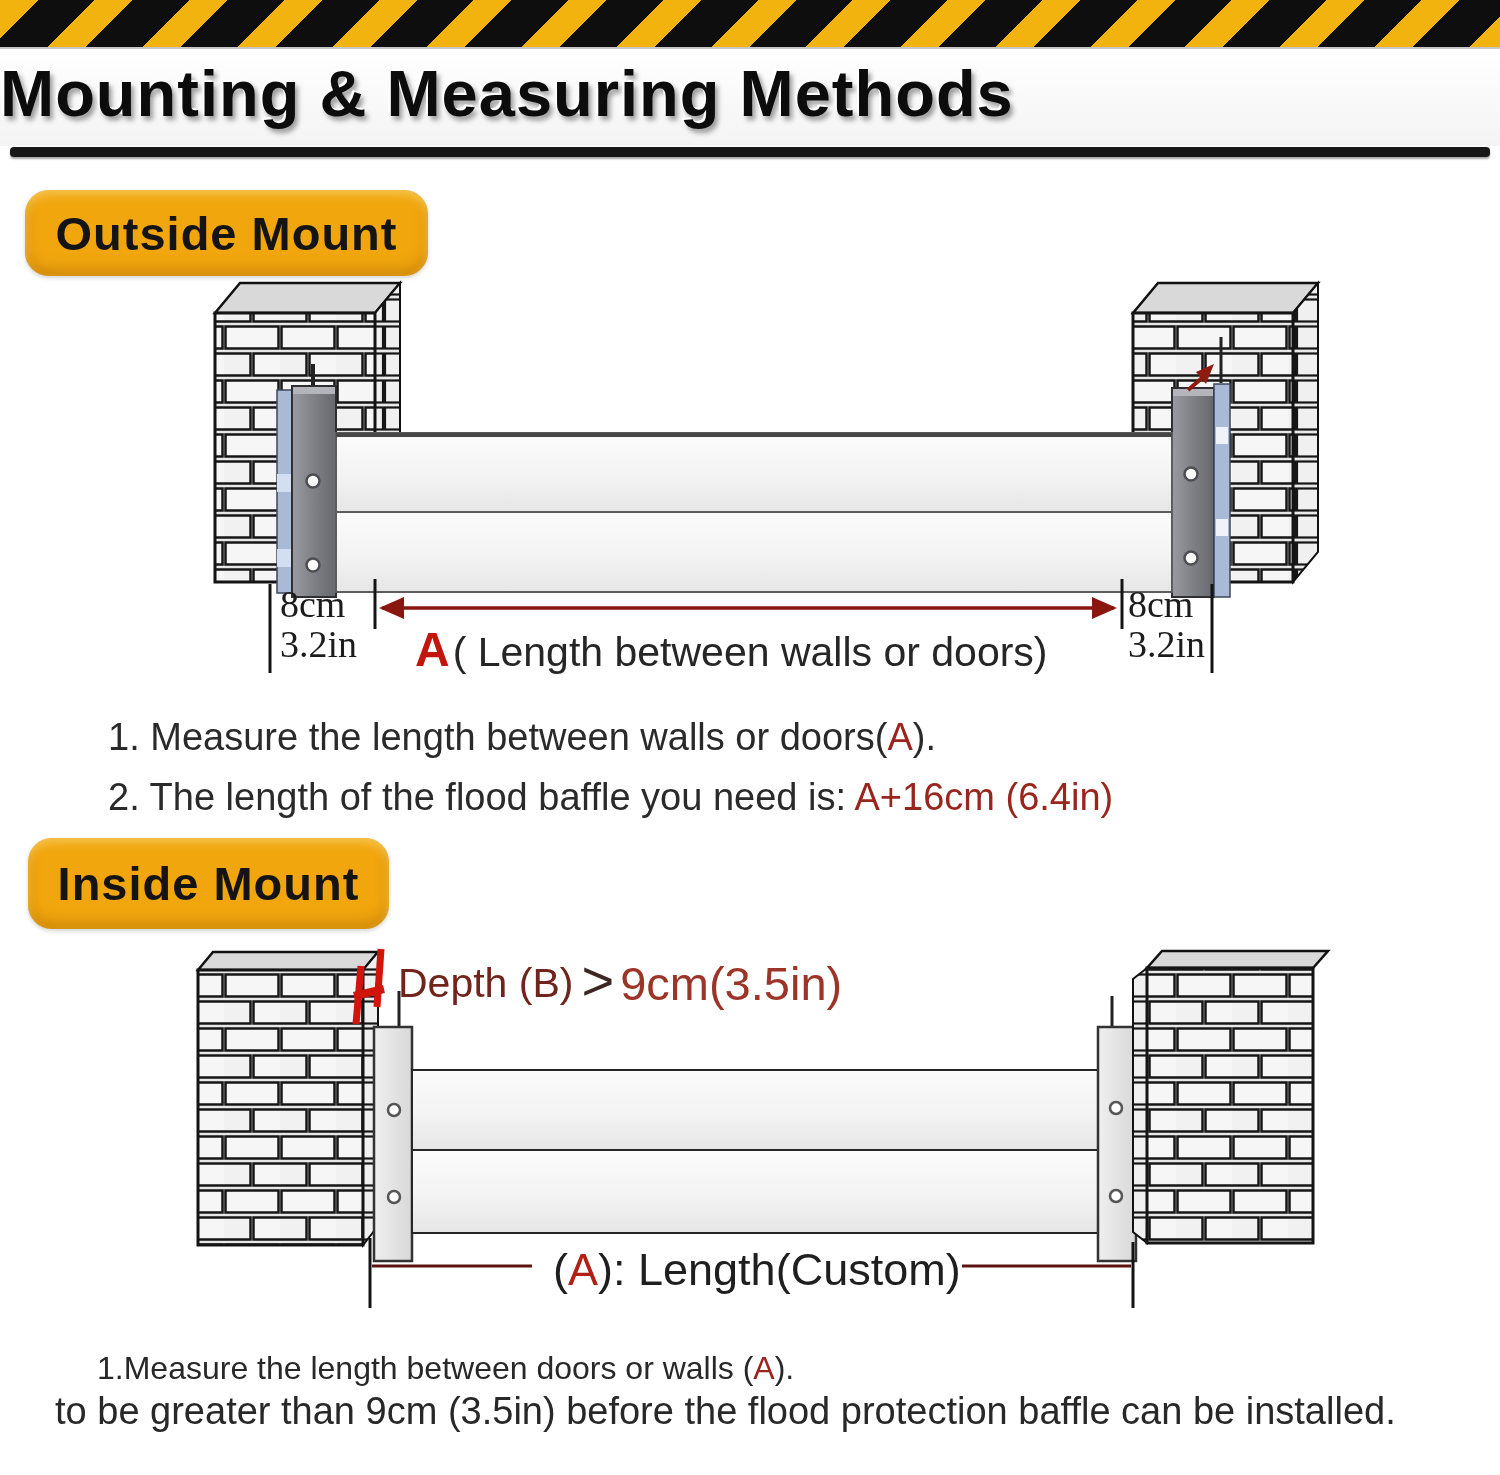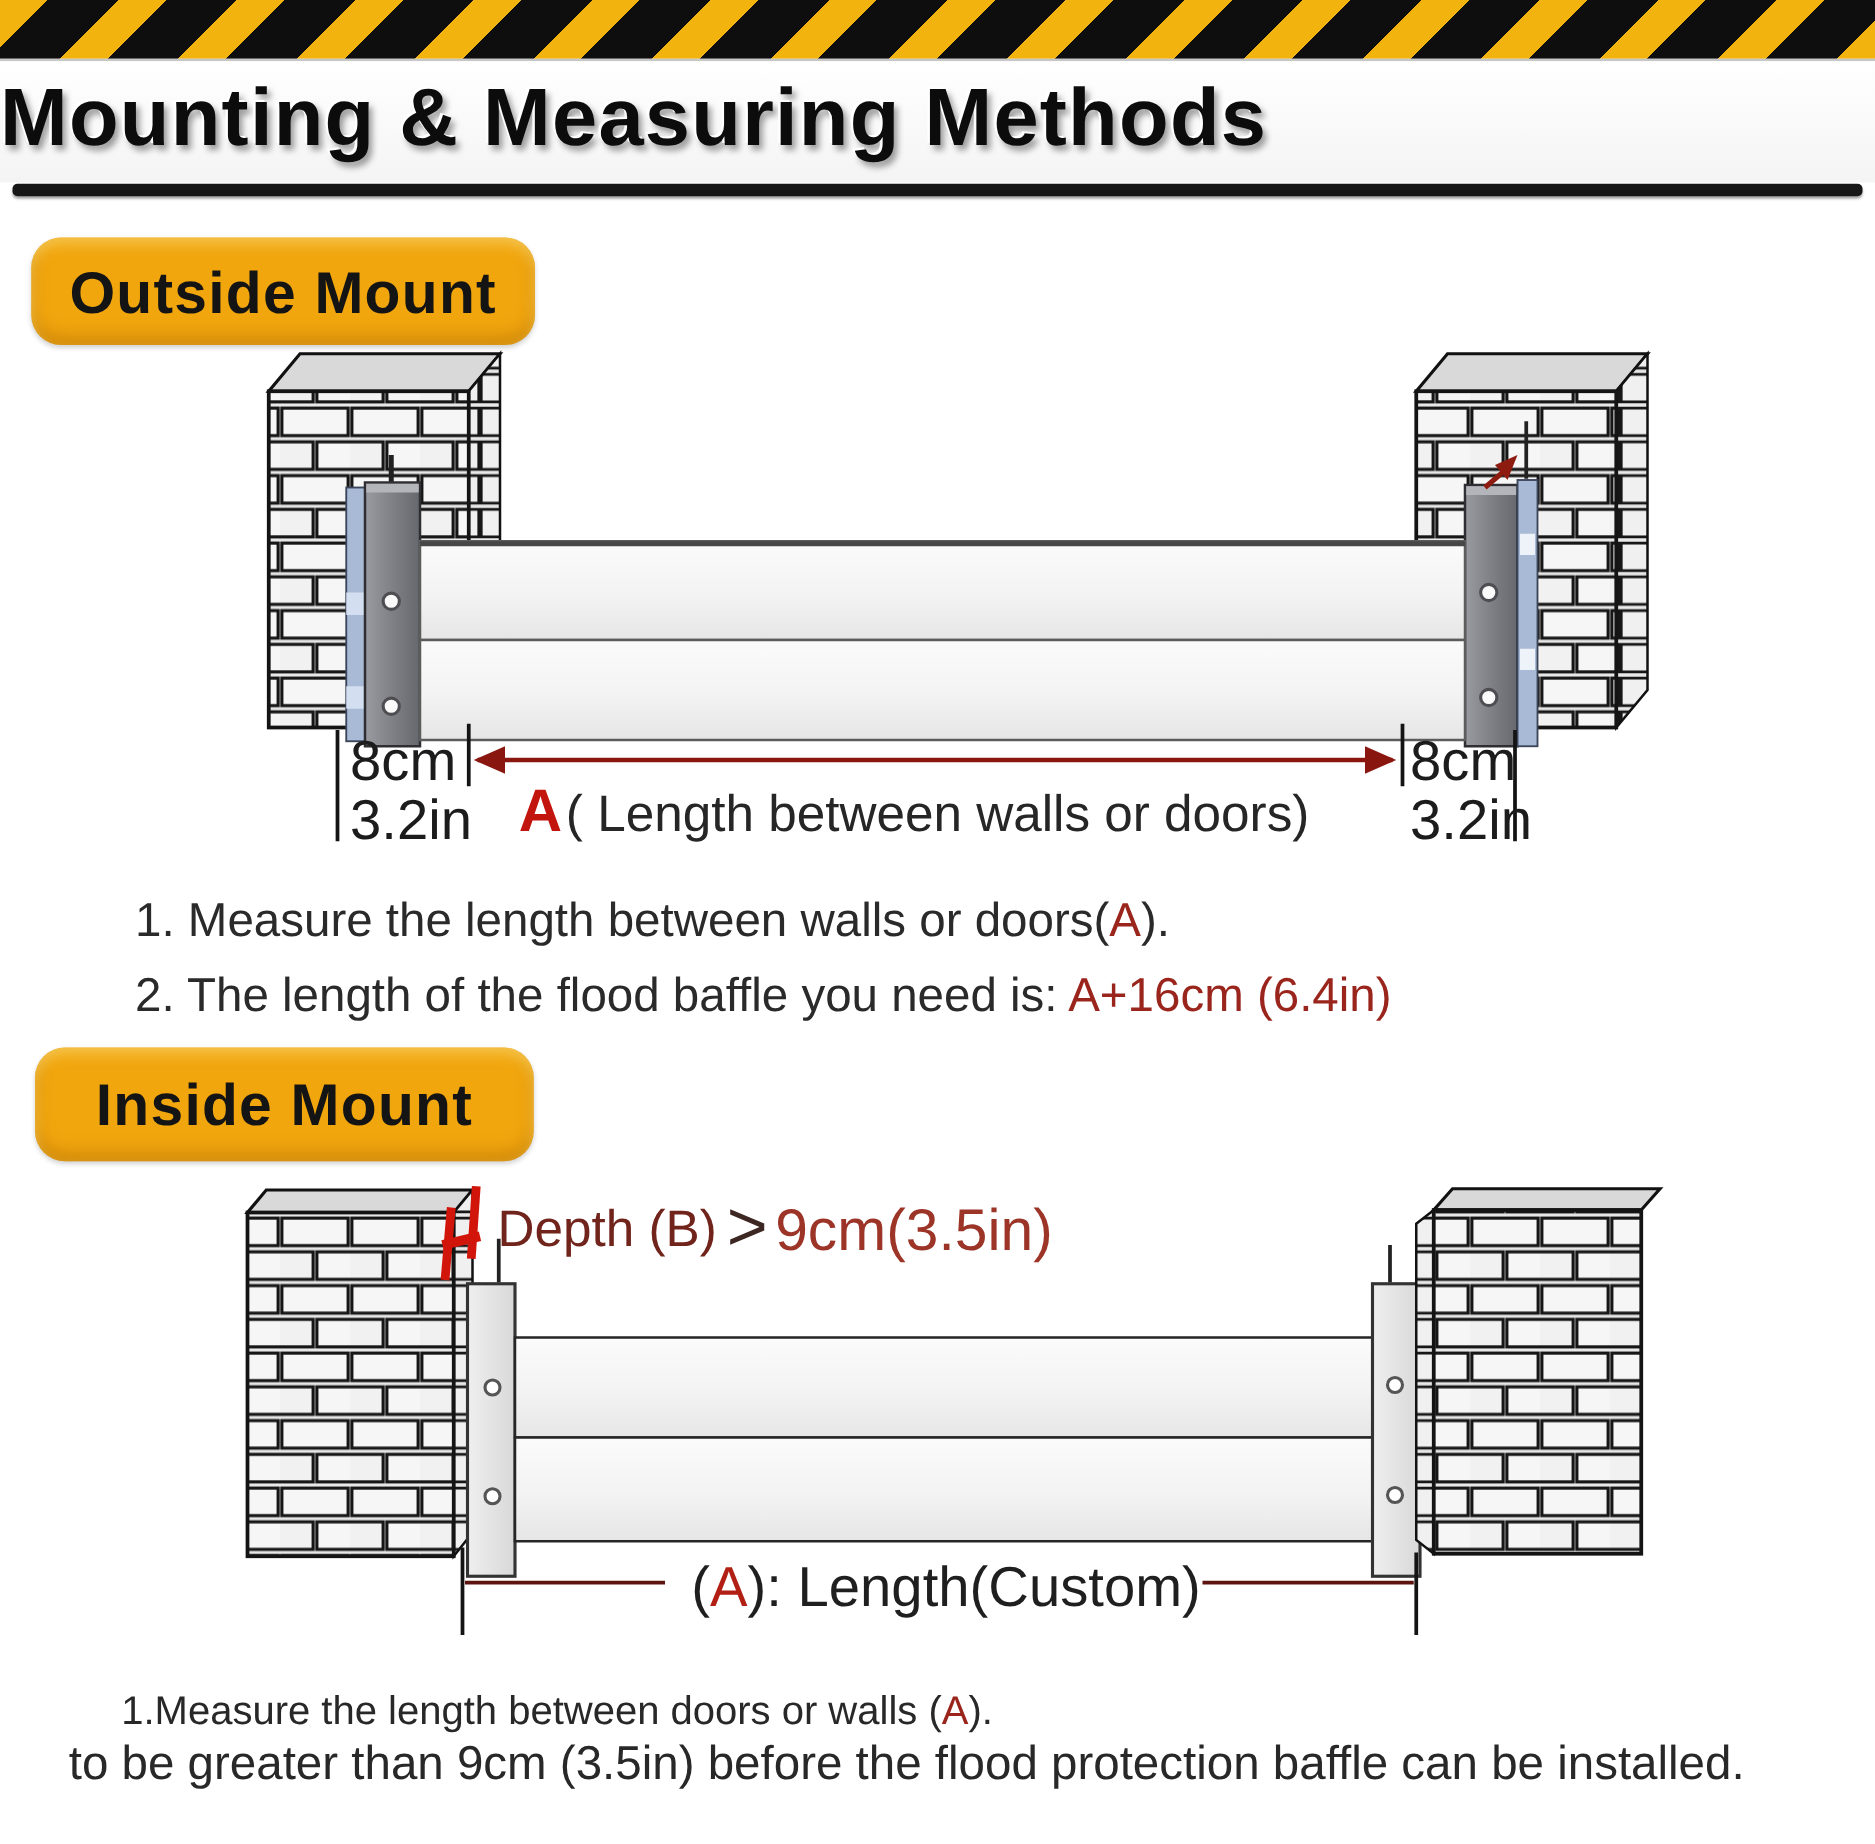--- a/index.html
+++ b/index.html
@@ -30,26 +30,26 @@
     box-shadow:0 2px 2px rgba(0,0,0,.35);
   }
   
   .badge{
     display:flex;align-items:center;justify-content:center;
     background:#f1a60e;border-radius:24px;
     box-shadow:inset 0 5px 10px rgba(255,225,130,.55), inset 0 -7px 14px rgba(150,84,0,.35), 0 2px 4px rgba(0,0,0,.18);
     color:#141414;font-size:47px;letter-spacing:1px;z-index:3;font-weight:bold;
   }
   .badge-outside{left:25px;top:190px;width:403px;height:86px;}
-  .badge-inside{left:28px;top:838px;width:399px;height:91px;}
+  .badge-inside{left:28px;top:838px;width:361px;height:91px;}
   
   #diagram-svg{left:0;top:0;z-index:1;}
   
   .label{z-index:2;color:#1d1d1d;}
-  .dim-side{font-size:45px;line-height:1.05;color:#1c1c1c;}
+  .dim-side{font-size:38px;line-height:1.05;color:#1c1c1c;font-family:Liberation Serif, serif;}
   .dim-side span{display:block;}
   .dim1{left:415px;top:622px;font-size:41px;color:#262626;white-space:nowrap;}
   .dim1 .acc{font-size:48px;font-weight:700;color:#c2150d;padding-right:3px;}
   .steps{font-size:38px;color:#2a2a2a;white-space:nowrap;}
   .steps .line{margin-bottom:17px;}
   .steps .acc{color:#9a251d;}
   .depth-label{left:398px;top:948px;white-space:nowrap;display:flex;align-items:center;}
   .depth-label .d1{font-size:41px;color:#70241b;}
   .depth-label .d2{font-size:56px;color:#3c2723;font-weight:400;margin:0 6px 6px 8px;}
   .depth-label .d3{font-size:47px;color:#9c3528;}

